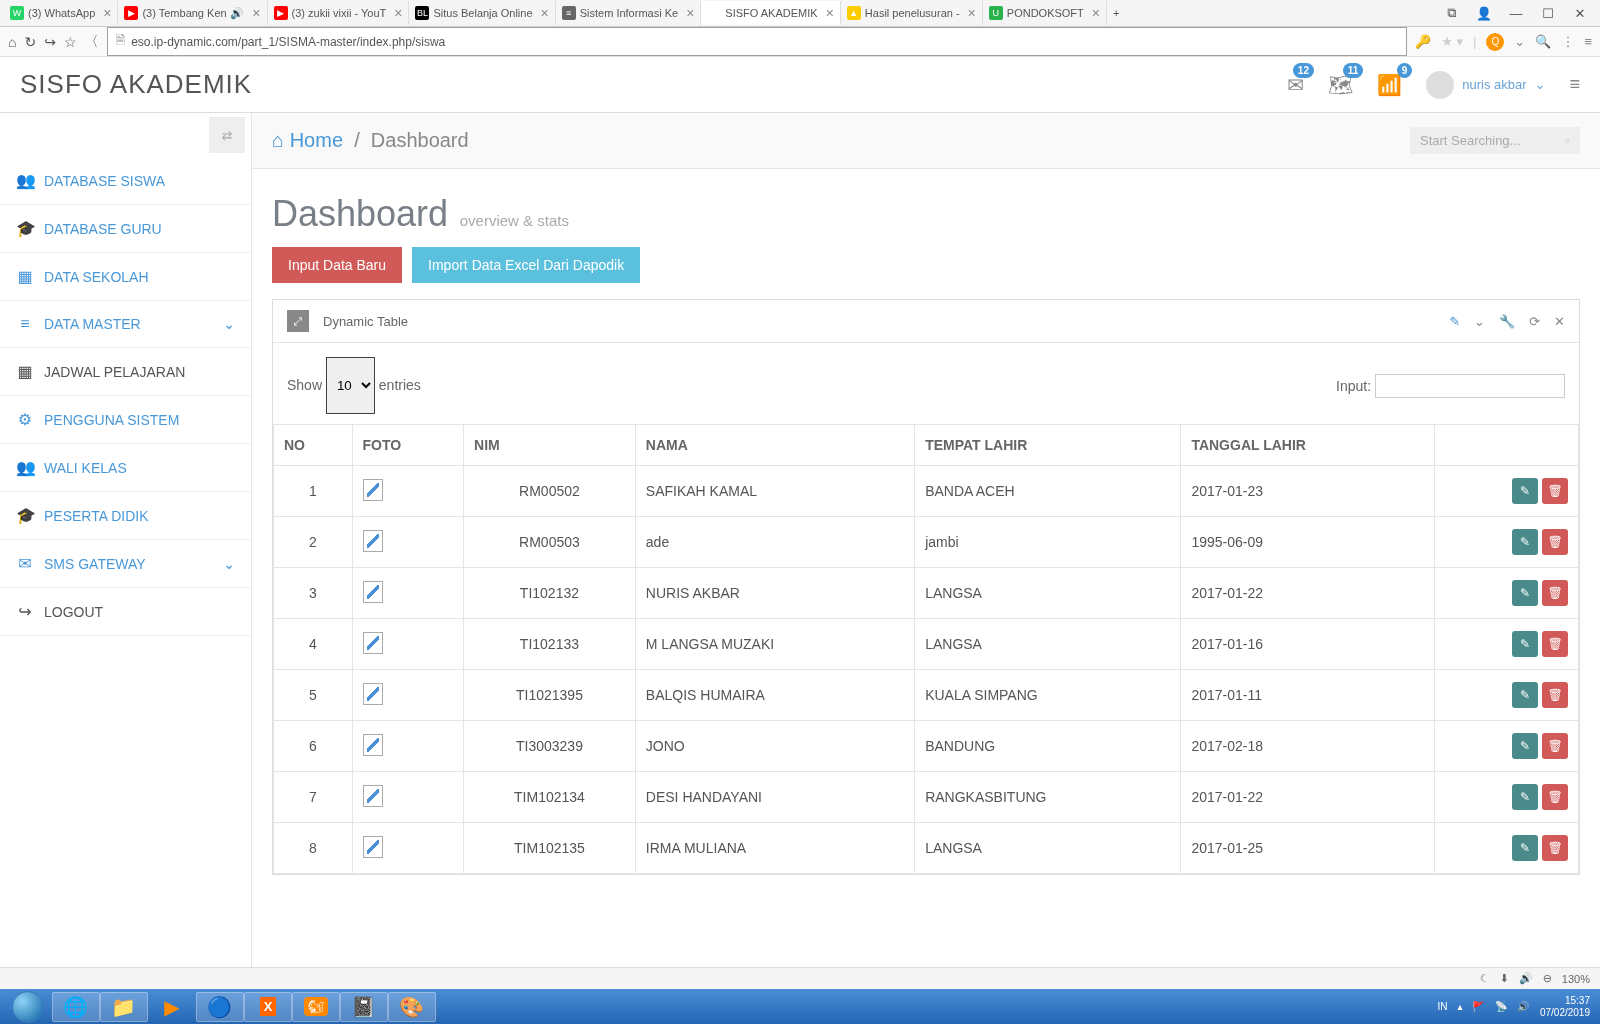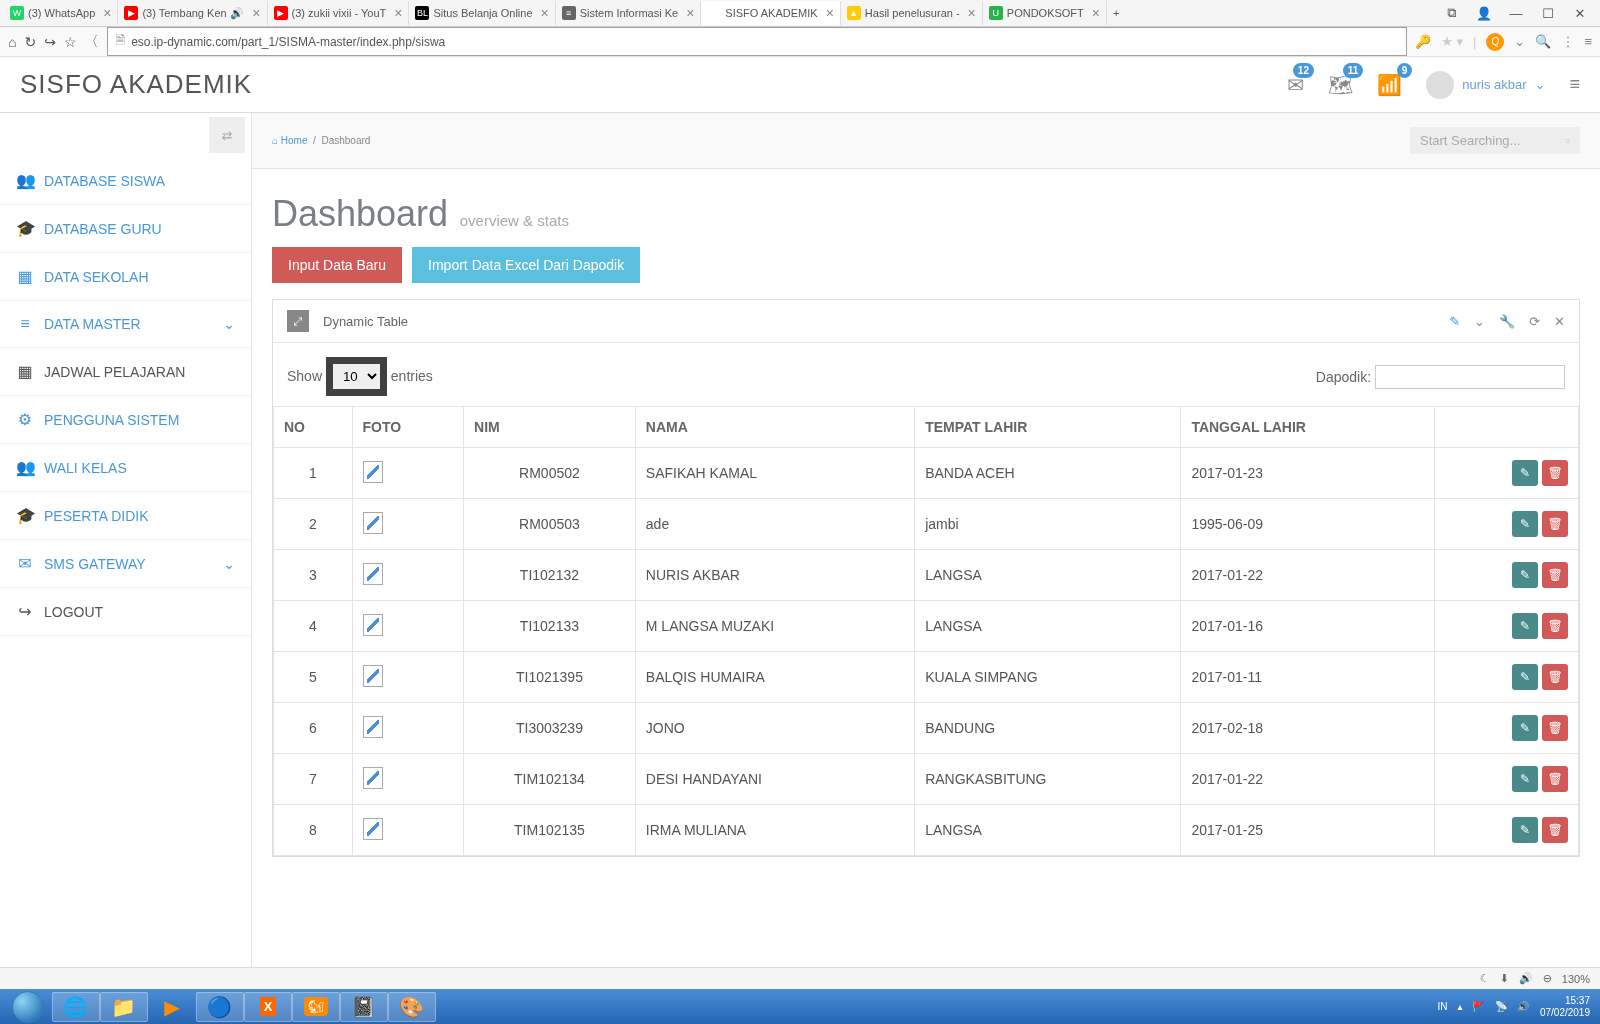--- a/index.html
+++ b/index.html
@@ -33,21 +33,21 @@
 .layout { display: flex; height: calc(100vh - 27px - 30px - 56px - 35px); }
 .sidebar { width: 252px; background: #fff; border-right: 1px solid #e5e5e5; }
 .sidebar-toggle { height: 44px; display: flex; justify-content: flex-end; align-items: center; }
 .toggle-btn { width: 36px; height: 36px; background: #eee; display: flex; align-items: center; justify-content: center; color: #aaa; cursor: pointer; margin-right: 6px; }
 .sidebar-item { padding: 14px 16px; display: flex; align-items: center; gap: 10px; color: #555; border-bottom: 1px solid #f0f0f0; cursor: pointer; font-size: 14px; }
 .sidebar-item.blue { color: #4898d9; }
 .sidebar-item .si-icon { width: 18px; text-align: center; font-size: 16px; }
 
 .main { flex: 1; background: #fff; overflow: auto; }
 .breadcrumb-bar { padding: 14px 20px; background: #f9f9f9; border-bottom: 1px solid #e5e5e5; display: flex; align-items: center; justify-content: space-between; }
-.breadcrumb { color: #888; font-size: 10px; }
+.breadcrumb { color: #888; font-size: 20px; }
 .breadcrumb a { color: #4898d9; text-decoration: none; }
 .search-box { background: #eee; padding: 6px 10px; color: #aaa; font-size: 13px; width: 170px; display:flex; align-items:center; justify-content:space-between; }
 
 .page-title-wrap { padding: 24px 20px 12px; }
 .page-title { font-size: 36px; font-weight: 300; color: #797f86; display: inline; }
 .page-subtitle { font-size: 15px; color: #aaa; margin-left: 8px; }
 
 .btn-row { padding: 0 20px 16px; display: flex; gap: 10px; }
 .btn { padding: 10px 16px; border: none; color: #fff; border-radius: 0; cursor: pointer; font-size: 14px; }
 .btn-danger { background: #d15a59; text-align: center; }
@@ -55,21 +55,21 @@
 
 
 .panel { margin: 0 20px 20px; border: 1px solid #ddd; }
 .panel-head { display: flex; align-items: center; padding: 10px 14px; border-bottom: 1px solid #e5e5e5; color: #666; }
 .panel-head .ph-icon { background: #888; color: #fff; width: 22px; height: 22px; display: inline-flex; align-items: center; justify-content: center; margin-right: 14px; font-size: 11px; }
 .panel-tools { margin-left: auto; display: flex; gap: 14px; color: #888; }
 .panel-tools span { cursor: pointer; }
 .panel-tools .blue { color: #4898d9; }
 
 .table-controls { display: flex; align-items: center; padding: 14px 14px 10px; justify-content: space-between; font-size: 14px; color: #666; }
-.table-controls select { padding: 4px 6px; border: 7px solid #404040; }
+.table-controls select { padding: 19px 6px; border: 1px solid #404040; }
 .table-controls input { padding: 3px 6px; border: 1px solid #ccc; width: 190px; height: 24px; }
 
 table { width: 100%; border-collapse: collapse; }
 th, td { padding: 12px 10px; text-align: left; border: 1px solid #e5e5e5; font-size: 14px; color: #555; }
 th { font-weight: bold; color: #666; }
 td.center { text-align: center; }
 .foto-placeholder { width: 20px; height: 22px; border: 1px solid #aaa; display: inline-block; position: relative; }
 .foto-placeholder::after { content: ""; position: absolute; inset: 3px; background: linear-gradient(135deg, transparent 40%, #4a90d9 40%, #4a90d9 60%, transparent 60%); }
 .action-btns { display: flex; gap: 4px; justify-content: flex-end; }
 .act { width: 26px; height: 26px; border-radius: 3px; display: inline-flex; align-items: center; justify-content: center; color: #fff; font-size: 12px; cursor: pointer; }
@@ -266,21 +266,21 @@
         </div>
       </div>
 
       <div class="table-controls">
         <div>
           <span>Show</span>
           <select><option>10</option></select>
           <span>entries</span>
         </div>
         <div>
-          <span>Dapodik:</span>
+          <span>Input:</span>
           <input type="text" style="">
         </div>
       </div>
 
       <table>
         <thead>
             <tr id="thead-row">
               <th>NO</th>
               <th>FOTO</th>
               <th>NIM</th>

